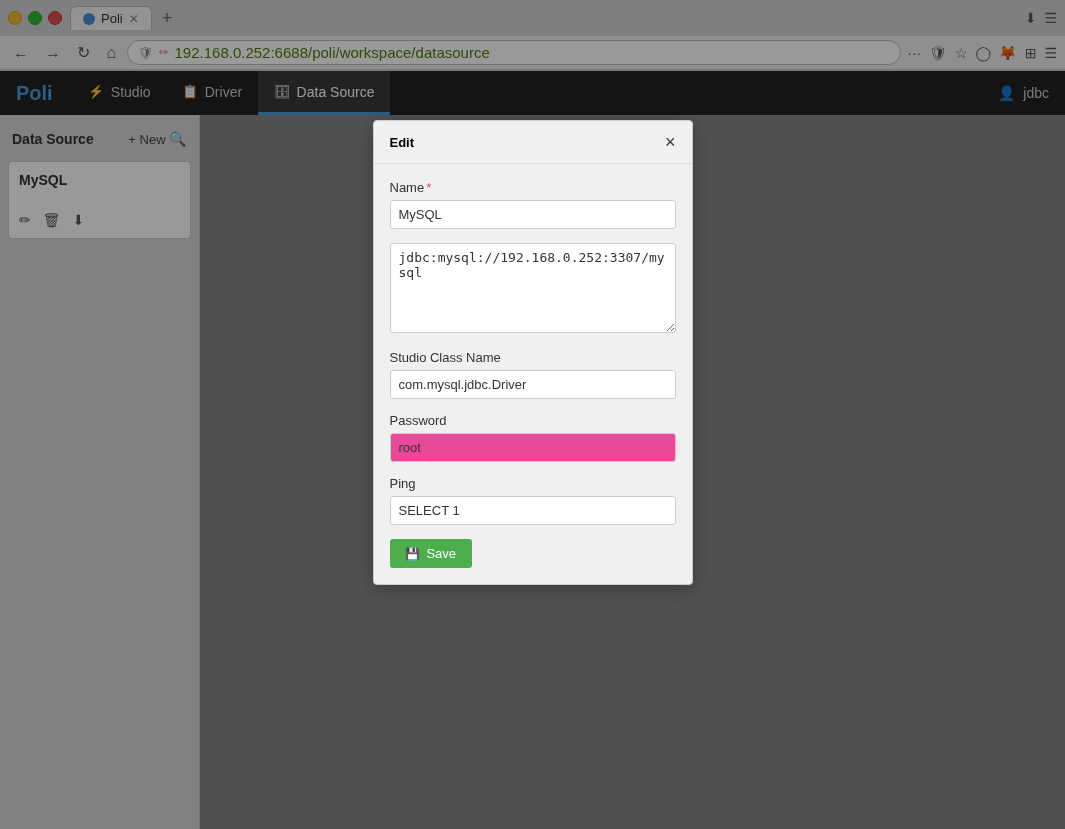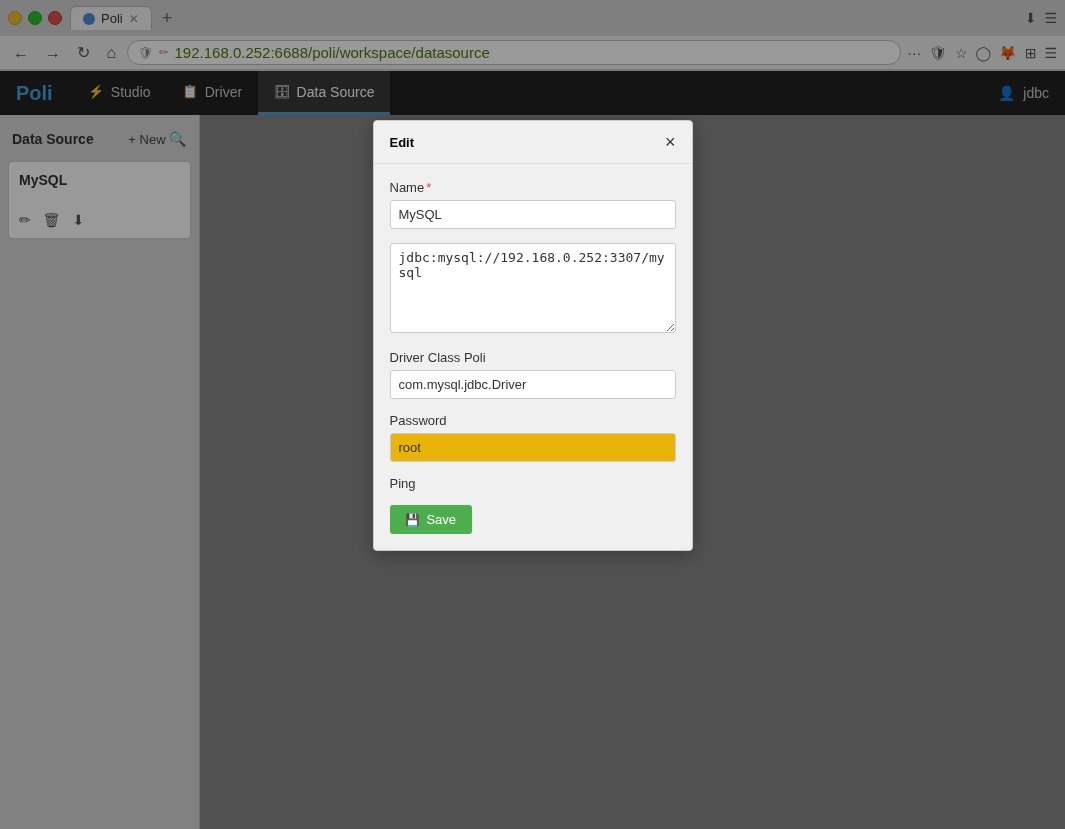--- a/index.html
+++ b/index.html
@@ -283,21 +283,21 @@
       padding: 6px 8px;
       border: 1px solid #ccc;
       border-radius: 3px;
       font-size: 13px;
       background: white;
       color: #333;
       min-height: 90px;
       resize: both;
     }
     .form-input.highlight {
-      background: #eab308;
+      background: #ec4899;
       padding-left: 8px;
     }
     .change-password-btn {
       background: white;
       border: 1px solid #ccc;
       border-radius: 3px;
       padding: 5px 12px;
       font-size: 13px;
       color: #333;
       cursor: pointer;
@@ -418,32 +418,33 @@
           <span>Name</span><span class="required">*</span>
         </label>
         <input class="form-input" type="text" value="MySQL" style="">
       </div>
 
       <div class="form-group">
         <textarea class="form-textarea" style="">jdbc:mysql://192.168.0.252:3307/mysql</textarea>
       </div>
 
       <div class="form-group">
-        <label class="form-label">Driver Class Poli</label>
+        <label class="form-label">Studio Class Name</label>
         <input class="form-input" type="text" value="com.mysql.jdbc.Driver" style="">
       </div>
 
       <div class="form-group">
         <label class="form-label">Password</label>
         <input class="form-input highlight" type="text" value="root" style="">
       </div>
 
 
       <div class="form-group">
         <label class="form-label">Ping</label>
+        <input class="form-input" type="text" value="SELECT 1" style="">
       </div>
 
       <button class="save-btn">
         <span class="save-icon">💾</span>
         <span>Save</span>
       </button>
     </div>
   </div>
 </div>
 

